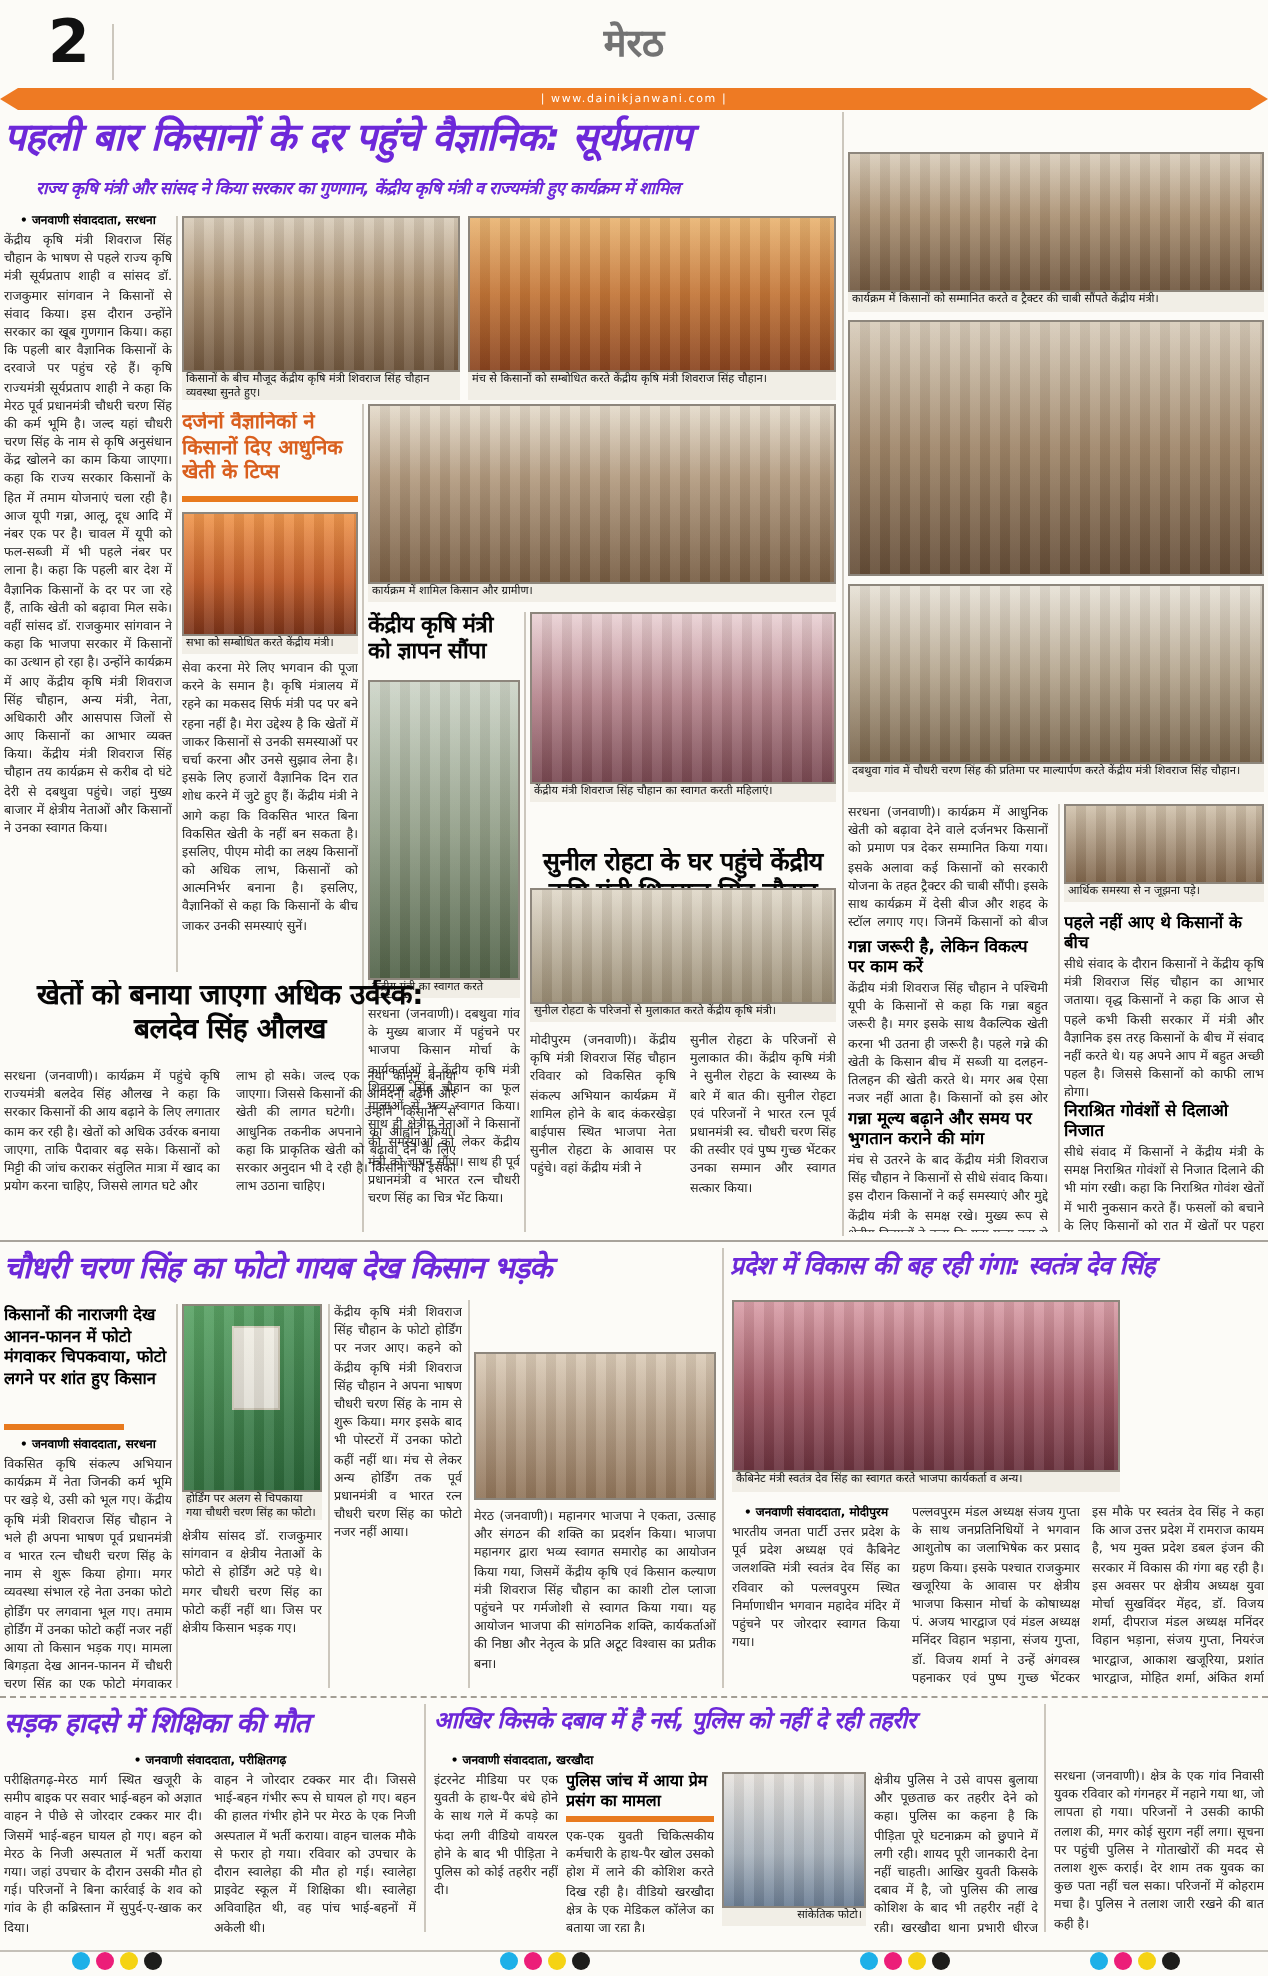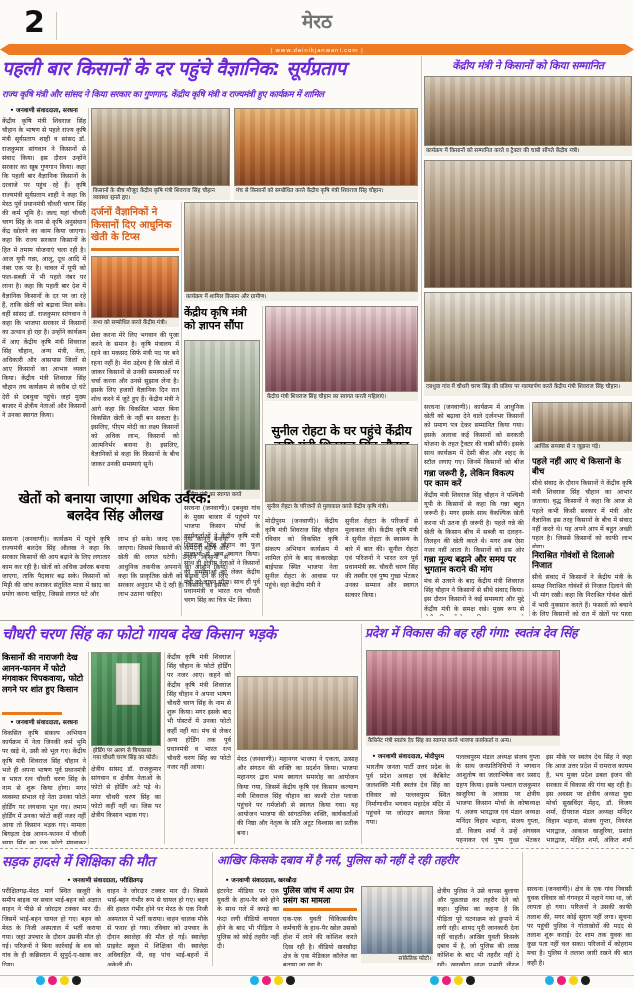--- a/index.html
+++ b/index.html
@@ -50,21 +50,21 @@
   <div class="abs" style="left:0;top:0;width:634px;height:55px;">
     <div class="abs" style="left:24px;top:4px;font-size:30px;font-weight:700;color:#111;">2</div>
     <div class="vr" style="left:56px;top:12px;height:28px;"></div>
     <div class="abs" style="left:0;top:8px;width:634px;text-align:center;font-size:19px;font-weight:700;color:#737373;">मेरठ</div>
     <div class="ribbon">
       <span>| www.dainikjanwani.com |</span>
     </div>
   </div>
 
   <div class="abs hl" style="left:2px;top:55px;width:416px;height:28px;font-size:19px;">पहली बार किसानों के दर पहुंचे वैज्ञानिक: सूर्यप्रताप</div>
-  <div class="abs hl" style="left:2px;top:88px;width:416px;height:14px;font-size:8.6px;">राज्य कृषि मंत्री और सांसद ने किया सरकार का गुणगान, केंद्रीय कृषि मंत्री व राज्यमंत्री हुए कार्यक्रम में शामिल</div>
+  <div class="abs hl" style="left:18px;top:88px;width:416px;height:14px;font-size:8.6px;">राज्य कृषि मंत्री और सांसद ने किया सरकार का गुणगान, केंद्रीय कृषि मंत्री व राज्यमंत्री हुए कार्यक्रम में शामिल</div>
 
   <div class="abs by" style="left:2px;top:106px;width:84px;">• जनवाणी संवाददाता, सरधना</div>
   <div class="abs bt" style="left:2px;top:116px;width:84px;height:370px;">केंद्रीय कृषि मंत्री शिवराज सिंह चौहान के भाषण से पहले राज्य कृषि मंत्री सूर्यप्रताप शाही व सांसद डॉ. राजकुमार सांगवान ने किसानों से संवाद किया। इस दौरान उन्होंने सरकार का खूब गुणगान किया। कहा कि पहली बार वैज्ञानिक किसानों के दरवाजे पर पहुंच रहे हैं। कृषि राज्यमंत्री सूर्यप्रताप शाही ने कहा कि मेरठ पूर्व प्रधानमंत्री चौधरी चरण सिंह की कर्म भूमि है। जल्द यहां चौधरी चरण सिंह के नाम से कृषि अनुसंधान केंद्र खोलने का काम किया जाएगा। कहा कि राज्य सरकार किसानों के हित में तमाम योजनाएं चला रही है। आज यूपी गन्ना, आलू, दूध आदि में नंबर एक पर है। चावल में यूपी को फल-सब्जी में भी पहले नंबर पर लाना है। कहा कि पहली बार देश में वैज्ञानिक किसानों के दर पर जा रहे हैं, ताकि खेती को बढ़ावा मिल सके। वहीं सांसद डॉ. राजकुमार सांगवान ने कहा कि भाजपा सरकार में किसानों का उत्थान हो रहा है। उन्होंने कार्यक्रम में आए केंद्रीय कृषि मंत्री शिवराज सिंह चौहान, अन्य मंत्री, नेता, अधिकारी और आसपास जिलों से आए किसानों का आभार व्यक्त किया। केंद्रीय मंत्री शिवराज सिंह चौहान तय कार्यक्रम से करीब दो घंटे देरी से दबथुवा पहुंचे। जहां मुख्य बाजार में क्षेत्रीय नेताओं और किसानों ने उनका स्वागत किया।</div>
 
   <div class="vr" style="left:88px;top:108px;height:378px;"></div>
 
   <div class="ph ph-a" style="left:91px;top:108px;width:139px;height:78px;"></div>
   <div class="abs cap" style="left:91px;top:186px;width:139px;height:14px;">किसानों के बीच मौजूद केंद्रीय कृषि मंत्री शिवराज सिंह चौहान व्यवस्था सुनते हुए।</div>
 
   <div class="ph ph-b" style="left:234px;top:108px;width:184px;height:78px;"></div>
@@ -96,21 +96,20 @@
   <div class="abs cap" style="left:265px;top:502px;width:153px;height:9px;">सुनील रोहटा के परिजनों से मुलाकात करते केंद्रीय कृषि मंत्री।</div>
   <div class="abs bt" style="left:265px;top:516px;width:73px;height:100px;">मोदीपुरम (जनवाणी)। केंद्रीय कृषि मंत्री शिवराज सिंह चौहान रविवार को विकसित कृषि संकल्प अभियान कार्यक्रम में शामिल होने के बाद कंकरखेड़ा बाईपास स्थित भाजपा नेता सुनील रोहटा के आवास पर पहुंचे। वहां केंद्रीय मंत्री ने</div>
   <div class="abs bt" style="left:345px;top:516px;width:73px;height:100px;">सुनील रोहटा के परिजनों से मुलाकात की। केंद्रीय कृषि मंत्री ने सुनील रोहटा के स्वास्थ्य के बारे में बात की। सुनील रोहटा एवं परिजनों ने भारत रत्न पूर्व प्रधानमंत्री स्व. चौधरी चरण सिंह की तस्वीर एवं पुष्प गुच्छ भेंटकर उनका सम्मान और स्वागत सत्कार किया।</div>
 
   <div class="abs hlw" style="left:2px;top:490px;width:226px;height:40px;font-size:14px;line-height:1.2;text-align:center;">खेतों को बनाया जाएगा अधिक उर्वरक: बलदेव सिंह औलख</div>
   <div class="abs bt" style="left:2px;top:534px;width:108px;height:82px;">सरधना (जनवाणी)। कार्यक्रम में पहुंचे कृषि राज्यमंत्री बलदेव सिंह औलख ने कहा कि सरकार किसानों की आय बढ़ाने के लिए लगातार काम कर रही है। खेतों को अधिक उर्वरक बनाया जाएगा, ताकि पैदावार बढ़ सके। किसानों को मिट्टी की जांच कराकर संतुलित मात्रा में खाद का प्रयोग करना चाहिए, जिससे लागत घटे और</div>
   <div class="abs bt" style="left:118px;top:534px;width:110px;height:82px;">लाभ हो सके। जल्द एक नया कानून बनाया जाएगा। जिससे किसानों की आमदनी बढ़ेगी और खेती की लागत घटेगी। उन्होंने किसानों से आधुनिक तकनीक अपनाने का आह्वान किया। कहा कि प्राकृतिक खेती को बढ़ावा देने के लिए सरकार अनुदान भी दे रही है। किसानों को इसका लाभ उठाना चाहिए।</div>
 
   <div class="vr" style="left:421px;top:56px;height:562px;"></div>
 
-  <div class="abs hl" style="left:424px;top:58px;width:208px;height:16px;font-size:10.5px;text-align:center;">केंद्रीय मंत्री ने किसानों को किया सम्मानित</div>
   <div class="ph ph-a" style="left:424px;top:76px;width:208px;height:70px;"></div>
   <div class="abs cap" style="left:424px;top:146px;width:208px;height:10px;">कार्यक्रम में किसानों को सम्मानित करते व ट्रैक्टर की चाबी सौंपते केंद्रीय मंत्री।</div>
   <div class="ph ph-key" style="left:424px;top:160px;width:208px;height:128px;"></div>
   <div class="ph ph-statue" style="left:424px;top:292px;width:208px;height:90px;"></div>
   <div class="abs cap" style="left:424px;top:382px;width:208px;height:14px;">दबथुवा गांव में चौधरी चरण सिंह की प्रतिमा पर माल्यार्पण करते केंद्रीय मंत्री शिवराज सिंह चौहान।</div>
 
   <div class="abs bt" style="left:424px;top:402px;width:100px;height:64px;">सरधना (जनवाणी)। कार्यक्रम में आधुनिक खेती को बढ़ावा देने वाले दर्जनभर किसानों को प्रमाण पत्र देकर सम्मानित किया गया। इसके अलावा कई किसानों को सरकारी योजना के तहत ट्रैक्टर की चाबी सौंपी। इसके साथ कार्यक्रम में देसी बीज और शहद के स्टॉल लगाए गए। जिनमें किसानों को बीज के बारे में जानकारी दी गई।</div>
   <div class="abs sh" style="left:424px;top:468px;width:100px;height:20px;">गन्ना जरूरी है, लेकिन विकल्प पर काम करें</div>
   <div class="abs bt" style="left:424px;top:490px;width:100px;height:62px;">केंद्रीय मंत्री शिवराज सिंह चौहान ने पश्चिमी यूपी के किसानों से कहा कि गन्ना बहुत जरूरी है। मगर इसके साथ वैकल्पिक खेती करना भी उतना ही जरूरी है। पहले गन्ने की खेती के किसान बीच में सब्जी या दलहन-तिलहन की खेती करते थे। मगर अब ऐसा नजर नहीं आता है। किसानों को इस ओर लौटना चाहिए।</div>
   <div class="abs sh" style="left:424px;top:554px;width:100px;height:20px;">गन्ना मूल्य बढ़ाने और समय पर भुगतान कराने की मांग</div>

